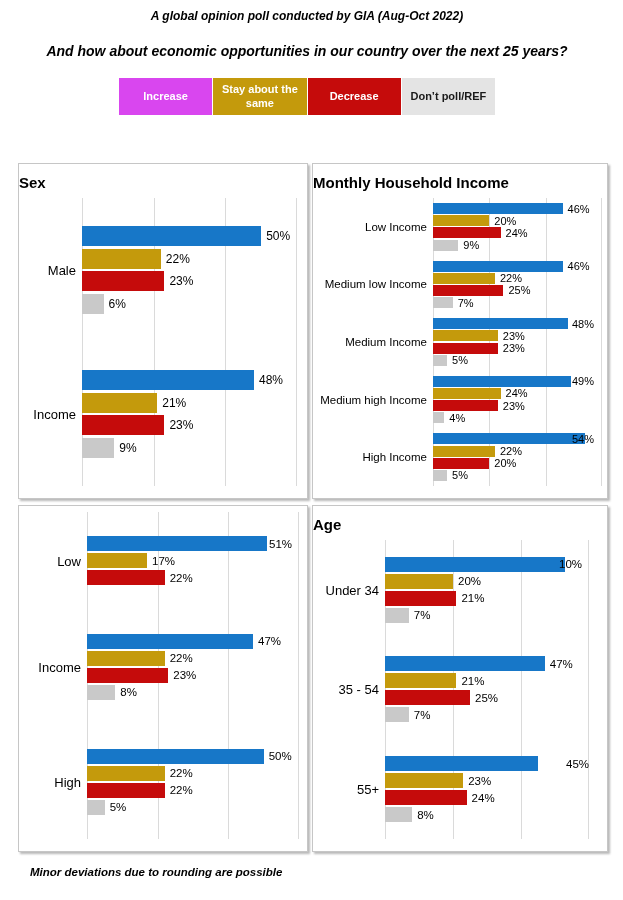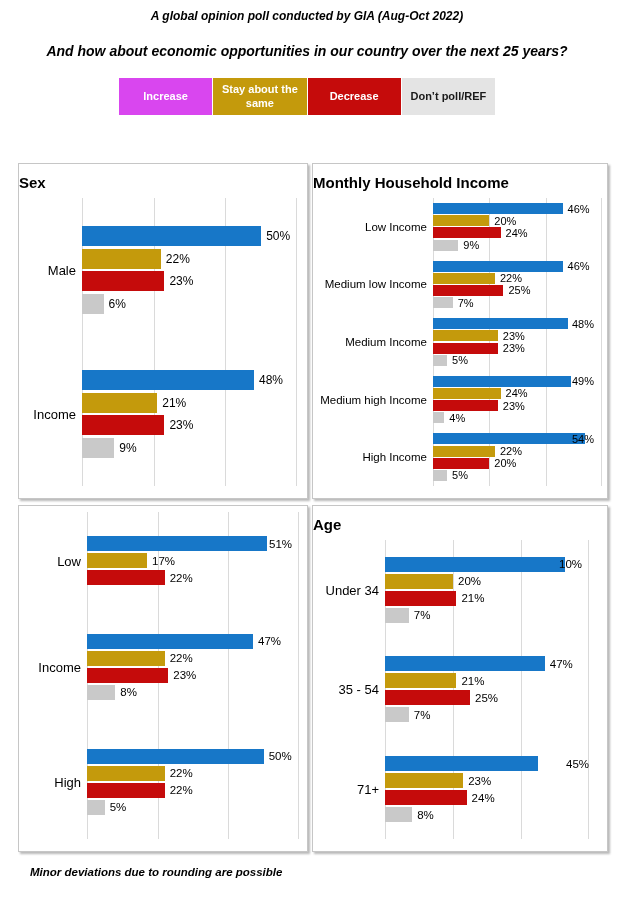--- a/index.html
+++ b/index.html
@@ -370,21 +370,21 @@
                 <div class="bar" style="width: 41.6667%; background: rgb(197, 11, 11);"></div>
                 <span class="val" style="left: min(41.6667% + 5px, 100% - 30px);">25%</span>
               </div>
               <div class="row">
                 <div class="bar" style="width: 11.6667%; background: rgb(201, 201, 201);"></div>
                 <span class="val" style="left: min(11.6667% + 5px, 100% - 30px);">7%</span>
               </div>
             </div>
           </div>
           <div class="group">
-            <div class="cat">71+</div>
+            <div class="cat">55+</div>
             <div class="bars">
               <div class="row">
                 <div class="bar" style="width: 75%; background: rgb(23, 119, 200);"></div>
                 <span class="val" style="left: min(75% + 5px, 100% - 30px); margin-left: 23px;">45%</span>
               </div>
               <div class="row">
                 <div class="bar" style="width: 38.3333%; background: rgb(196, 154, 12);"></div>
                 <span class="val" style="left: min(38.3333% + 5px, 100% - 30px);">23%</span>
               </div>
               <div class="row">

